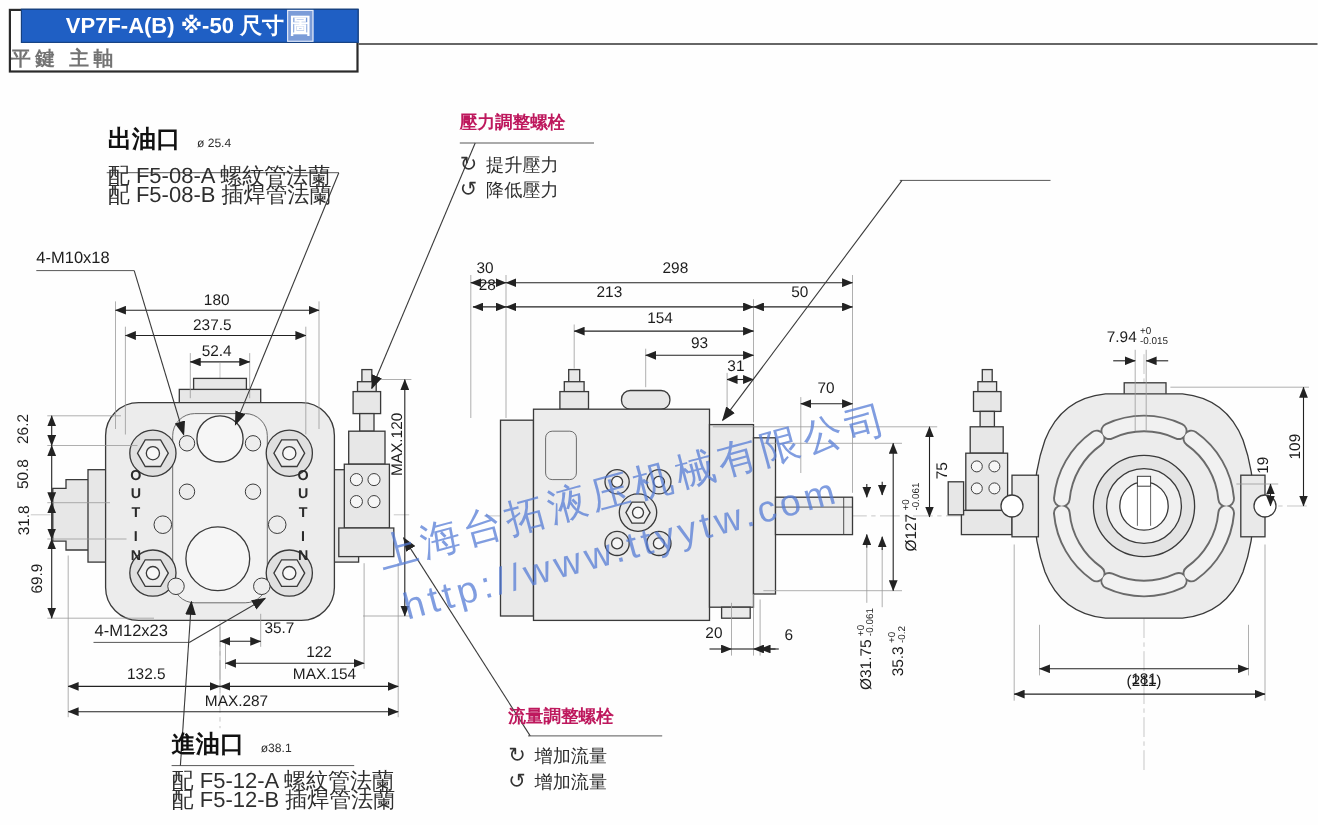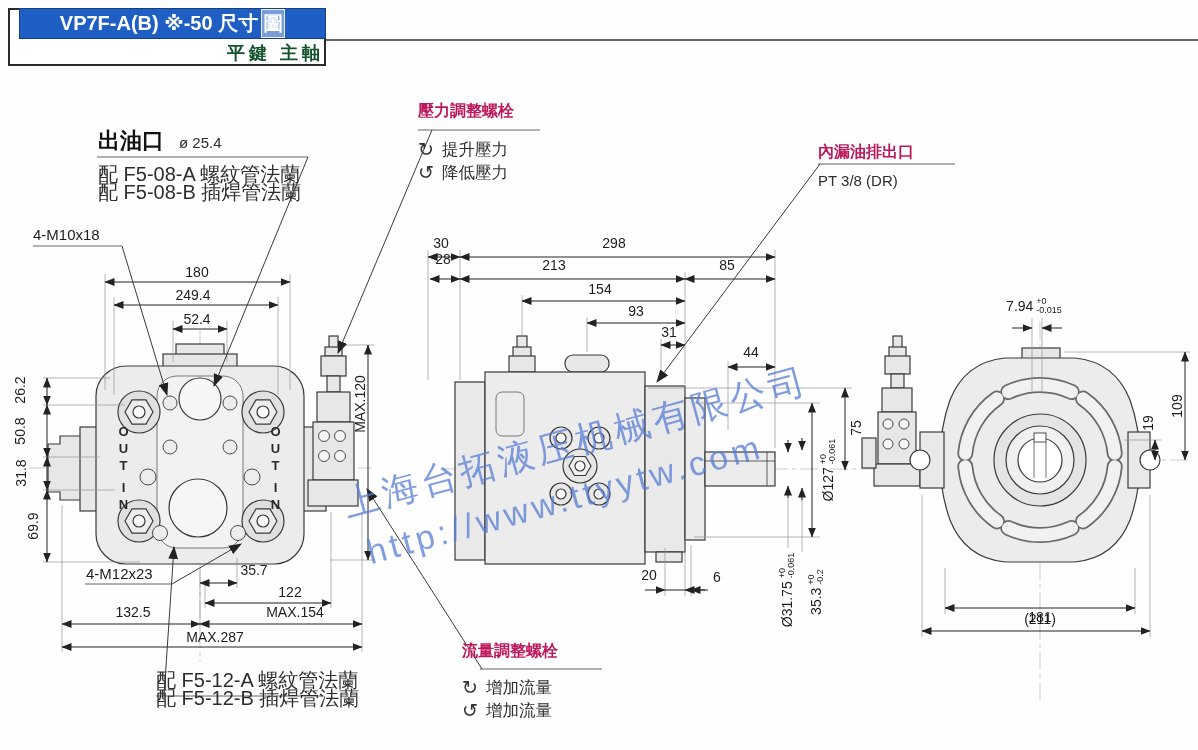--- a/index.html
+++ b/index.html
@@ -4,32 +4,32 @@
 <style>
   html,body{margin:0;padding:0;background:#fff;}
   #canvas{position:relative;width:1198px;height:750px;background:#fefefe;overflow:hidden;
           font-family:"Liberation Sans","DejaVu Sans",sans-serif;color:#1d1d1d;}
   #lineart{position:absolute;left:0;top:0;z-index:1;}
   
   .titlebox{position:absolute;left:8px;top:8px;width:314px;height:54px;border:2px solid #2a2a2a;background:#fff;z-index:3;}
   .titlebar{position:absolute;left:9px;top:-2px;right:-2px;height:29px;background:#1f5fc4;border:1px solid #16407e;
             color:#fff;font-size:20px;font-weight:bold;display:flex;align-items:center;justify-content:center;}
   .titlebar .hl{background:#7b9cd8;border:1px solid #e8eefb;padding:0 1px;margin-left:3px;}
-  .subtitle{position:absolute;left:0;right:0;top:31px;text-align:right;font-size:18px;font-weight:bold;letter-spacing:4px;color:#14532d;}
+  .subtitle{position:absolute;left:0;right:0;top:31px;text-align:left;font-size:18px;font-weight:bold;letter-spacing:4px;color:#737373;}
   
   .lbl{position:absolute;white-space:nowrap;font-size:14px;transform:translate(-50%,-50%);z-index:3;}
   .lbl.rot{transform:translate(-50%,-50%) rotate(-90deg);}
   .lbl.tl{transform:none;font-size:15px;}
   .tolrow{display:inline-flex;align-items:center;}
   .tolstk{display:inline-flex;flex-direction:column;font-size:9px;line-height:9px;margin-left:3px;text-align:left;}
   
   .co{position:absolute;z-index:3;color:#2e2e2e;}
   .co-head{display:flex;align-items:baseline;gap:15px;}
   .co-title-big{font-size:22px;font-weight:bold;color:#111;}
-  .co-dia{font-size:15px;}
+  .co-dia{font-size:11px;}
   .co-title{font-size:16px;font-weight:bold;color:#be185d;}
   .co-fits{margin-top:9px;font-size:20px;line-height:18px;}
   .co-item{display:flex;align-items:center;gap:8px;font-size:16.5px;height:23px;}
   .rot-icon{font-size:19px;line-height:1;color:#333;}
   .co-port{margin-top:9px;font-size:15px;}
   
   .vtext{position:absolute;writing-mode:vertical-rl;text-orientation:upright;font-weight:bold;
          font-size:13px;letter-spacing:2px;color:#2a2a2a;z-index:3;}
   
   .watermark{position:absolute;left:338px;top:482px;transform:rotate(-15.2deg);transform-origin:0 0;
@@ -308,32 +308,36 @@
   </svg>
 
   <div class="titlebox">
     <div class="titlebar">
       <span>VP7F-A(B) ※-50 尺寸</span>
         <span class="hl">圖</span>
     </div>
     <div class="subtitle">平鍵 主軸</div>
   </div>
 
-  <div class="co" style="left:98px;top:126px">
+  <div class="co" style="left:98px;top:112px">
     <div class="co-head">
       <span class="co-title-big">出油口</span>
       <span class="co-dia">ø 25.4</span>
     </div>
     <div class="co-fits">
       <div>配 F5-08-A 螺紋管法蘭</div>
       <div>配 F5-08-B 插焊管法蘭</div>
     </div>
   </div>
 
   <div class="co" style="left:156px;top:662px">
+    <div class="co-head">
+      <span class="co-title-big">進油口</span>
+      <span class="co-dia">ø38.1</span>
+    </div>
     <div class="co-fits">
       <div>配 F5-12-A 螺紋管法蘭</div>
       <div>配 F5-12-B 插焊管法蘭</div>
     </div>
   </div>
 
   <div class="co" style="left:418px;top:101px">
     <div class="co-title">壓力調整螺栓</div>
     <div class="co-item" style="margin-top:16px">
       <span class="rot-icon">↻</span>
@@ -350,56 +354,52 @@
     <div class="co-item" style="margin-top:14px">
       <span class="rot-icon">↻</span>
       <span>增加流量</span>
     </div>
     <div class="co-item">
       <span class="rot-icon">↺</span>
       <span>增加流量</span>
     </div>
   </div>
 
-  <div class="co" style="left:818px;top:142px">
-    <div class="co-title">內漏油排出口</div>
-    <div class="co-port">PT 3/8 (DR)</div>
-  </div>
 
   <div class="lbl tl" style="left:33px;top:226px">4-M10x18</div>
   <div class="lbl tl" style="left:86px;top:565px">4-M12x23</div>
 
   <div class="vtext" style="left:116px;top:424px">OUT</div>
   <div class="vtext" style="left:116px;top:480px">IN</div>
   <div class="vtext" style="left:268px;top:424px">OUT</div>
   <div class="vtext" style="left:268px;top:480px">IN</div>
 
   <div class="lbl" style="left:197px;top:272px">180</div>
-  <div class="lbl" style="left:193px;top:295px">249.4</div>
+  <div class="lbl" style="left:193px;top:295px">237.5</div>
   <div class="lbl" style="left:197px;top:319px">52.4</div>
   <div class="lbl rot" style="left:20px;top:390px">26.2</div>
   <div class="lbl rot" style="left:20px;top:431px">50.8</div>
   <div class="lbl rot" style="left:21px;top:473px">31.8</div>
   <div class="lbl rot" style="left:33px;top:526px">69.9</div>
   <div class="lbl" style="left:254px;top:570px">35.7</div>
   <div class="lbl" style="left:290px;top:592px">122</div>
   <div class="lbl" style="left:133px;top:612px">132.5</div>
   <div class="lbl" style="left:295px;top:612px">MAX.154</div>
   <div class="lbl" style="left:215px;top:637px">MAX.287</div>
   <div class="lbl rot" style="left:360px;top:404px">MAX.120</div>
 
   <div class="lbl" style="left:441px;top:243px">30</div>
   <div class="lbl" style="left:614px;top:243px">298</div>
   <div class="lbl" style="left:443px;top:259px">28</div>
   <div class="lbl" style="left:554px;top:265px">213</div>
-  <div class="lbl" style="left:727px;top:265px">85</div>
+  <div class="lbl" style="left:727px;top:265px">50</div>
   <div class="lbl" style="left:600px;top:289px">154</div>
   <div class="lbl" style="left:636px;top:311px">93</div>
   <div class="lbl" style="left:669px;top:332px">31</div>
-  <div class="lbl" style="left:751px;top:352px">44</div>
+  <div class="lbl" style="left:751px;top:352px">70</div>
   <div class="lbl rot" style="left:856px;top:428px">75</div>
   <div class="lbl rot" style="left:828px;top:470px">
     <span class="tolrow">
         <span>Ø127</span>
         <span class="tolstk">
           <span>+0</span>
           <span>-0.061</span>
         </span>
       </span>
   </div>

